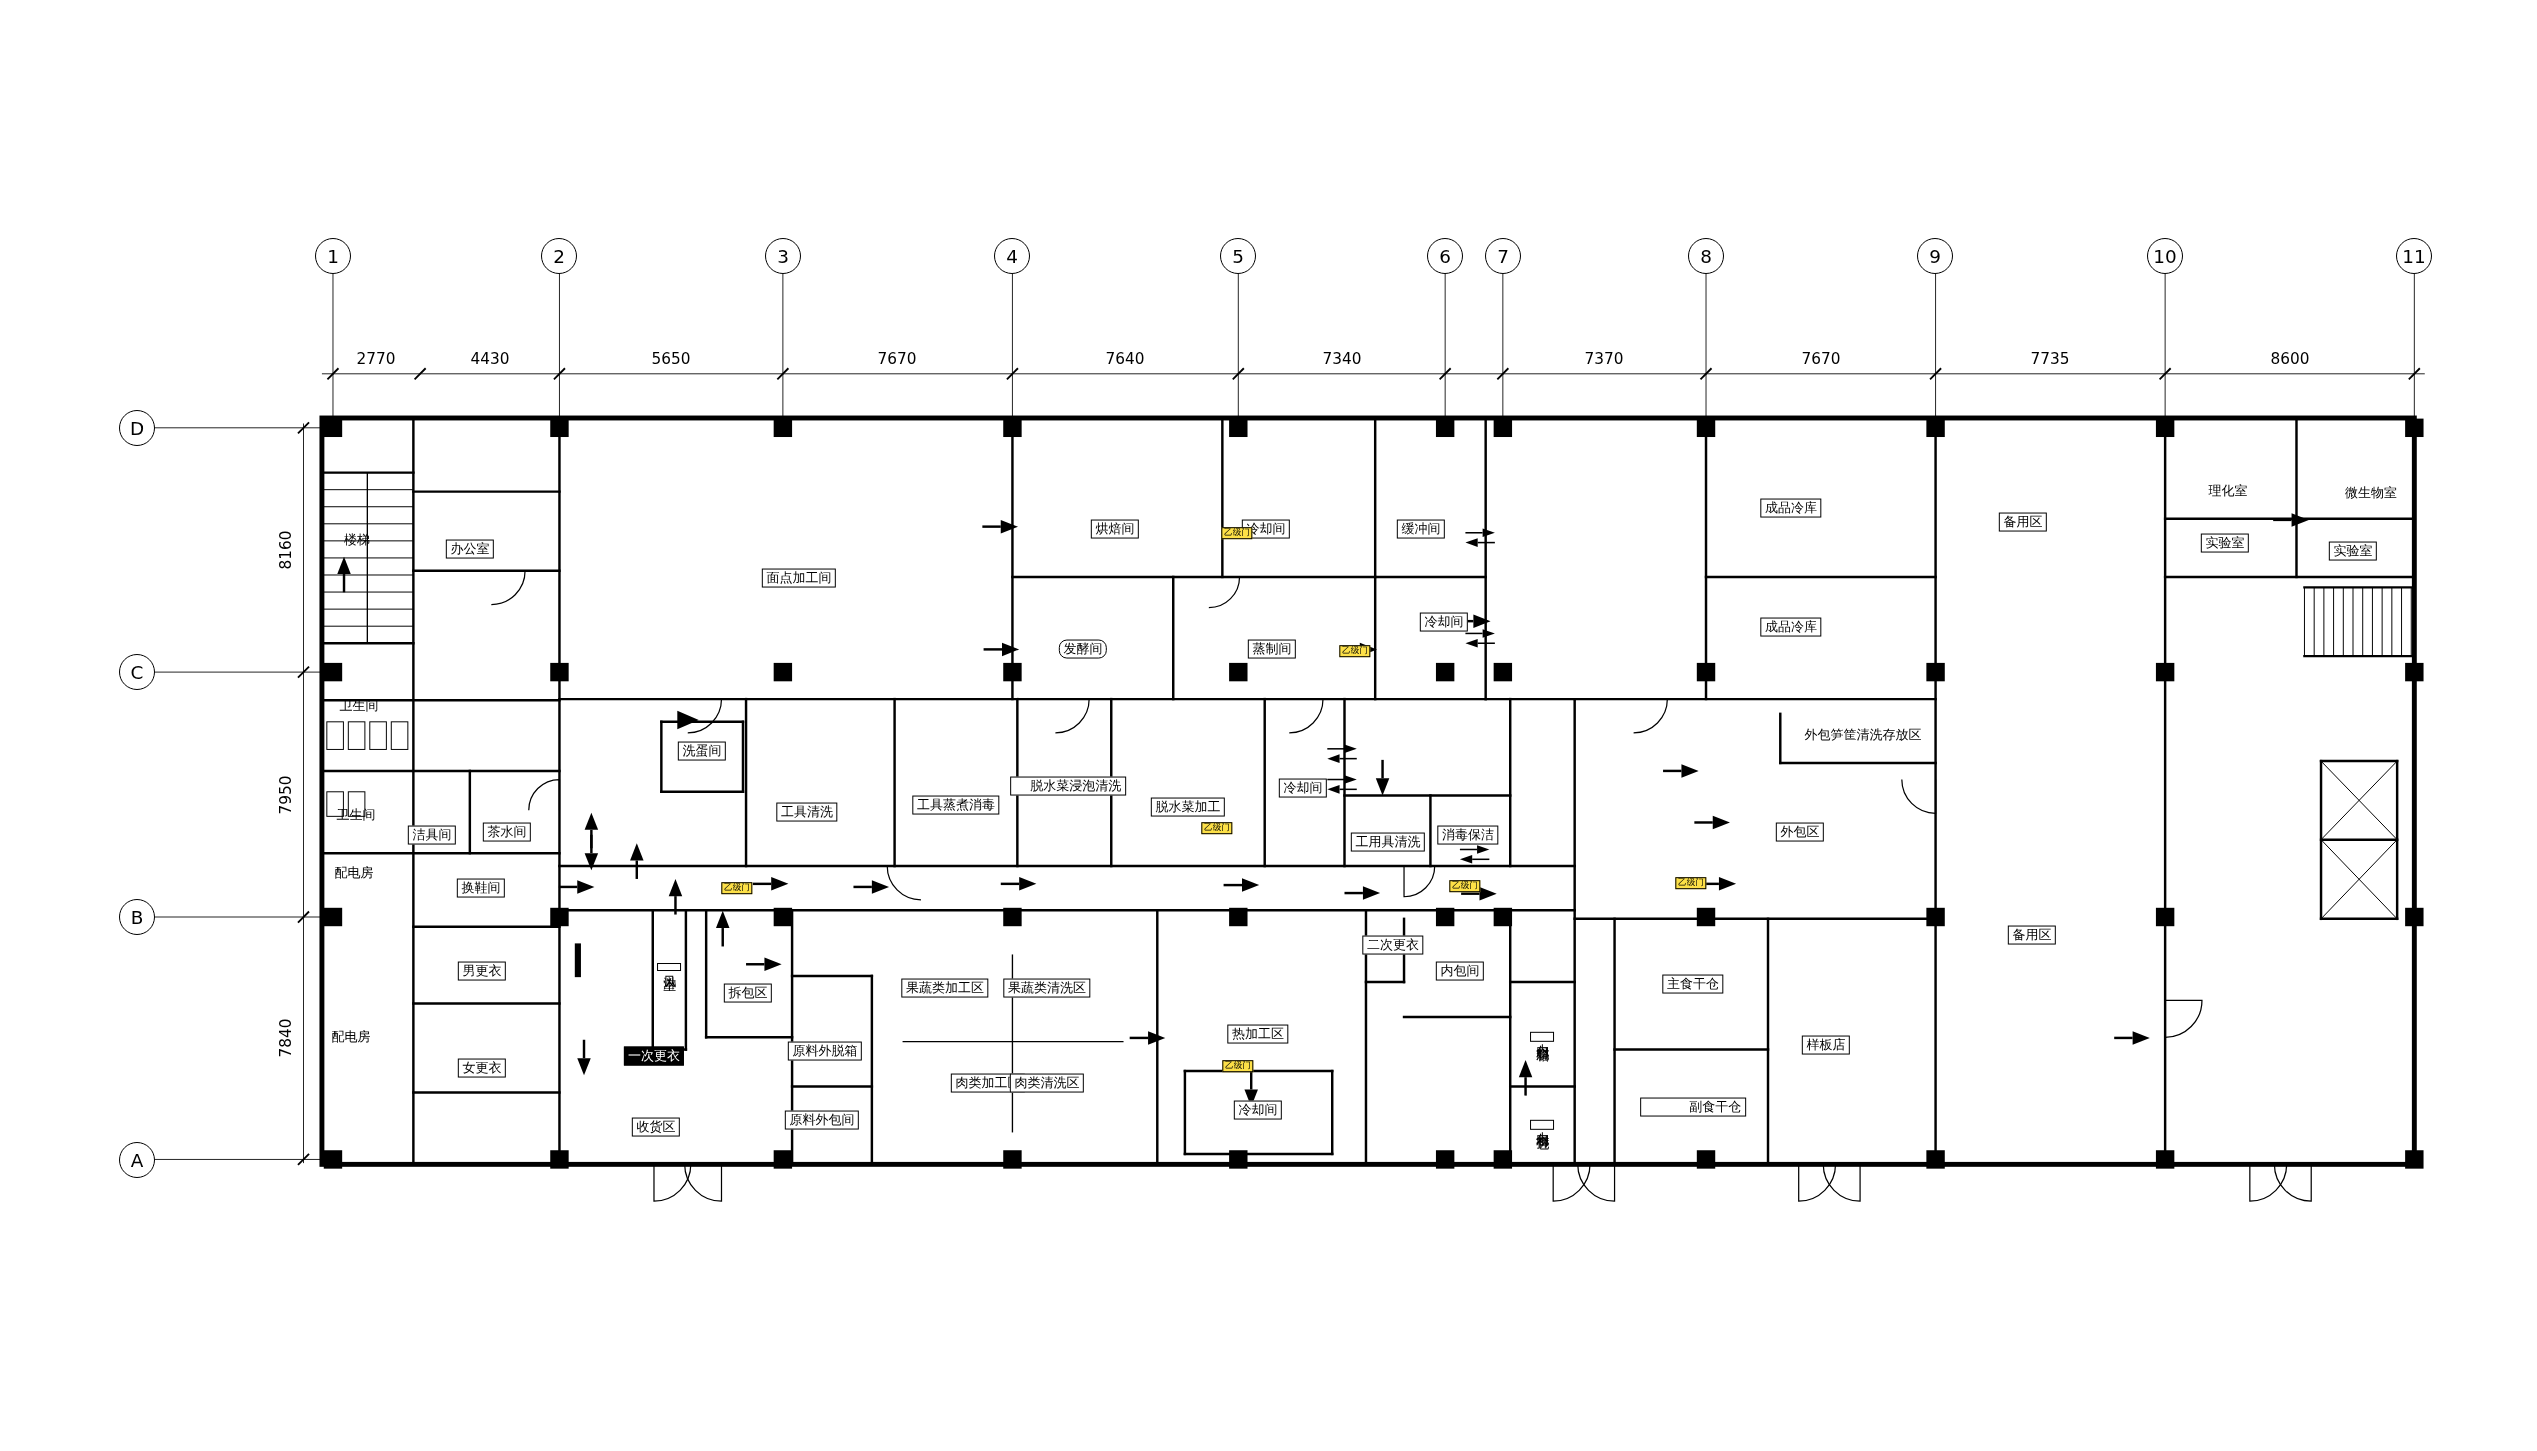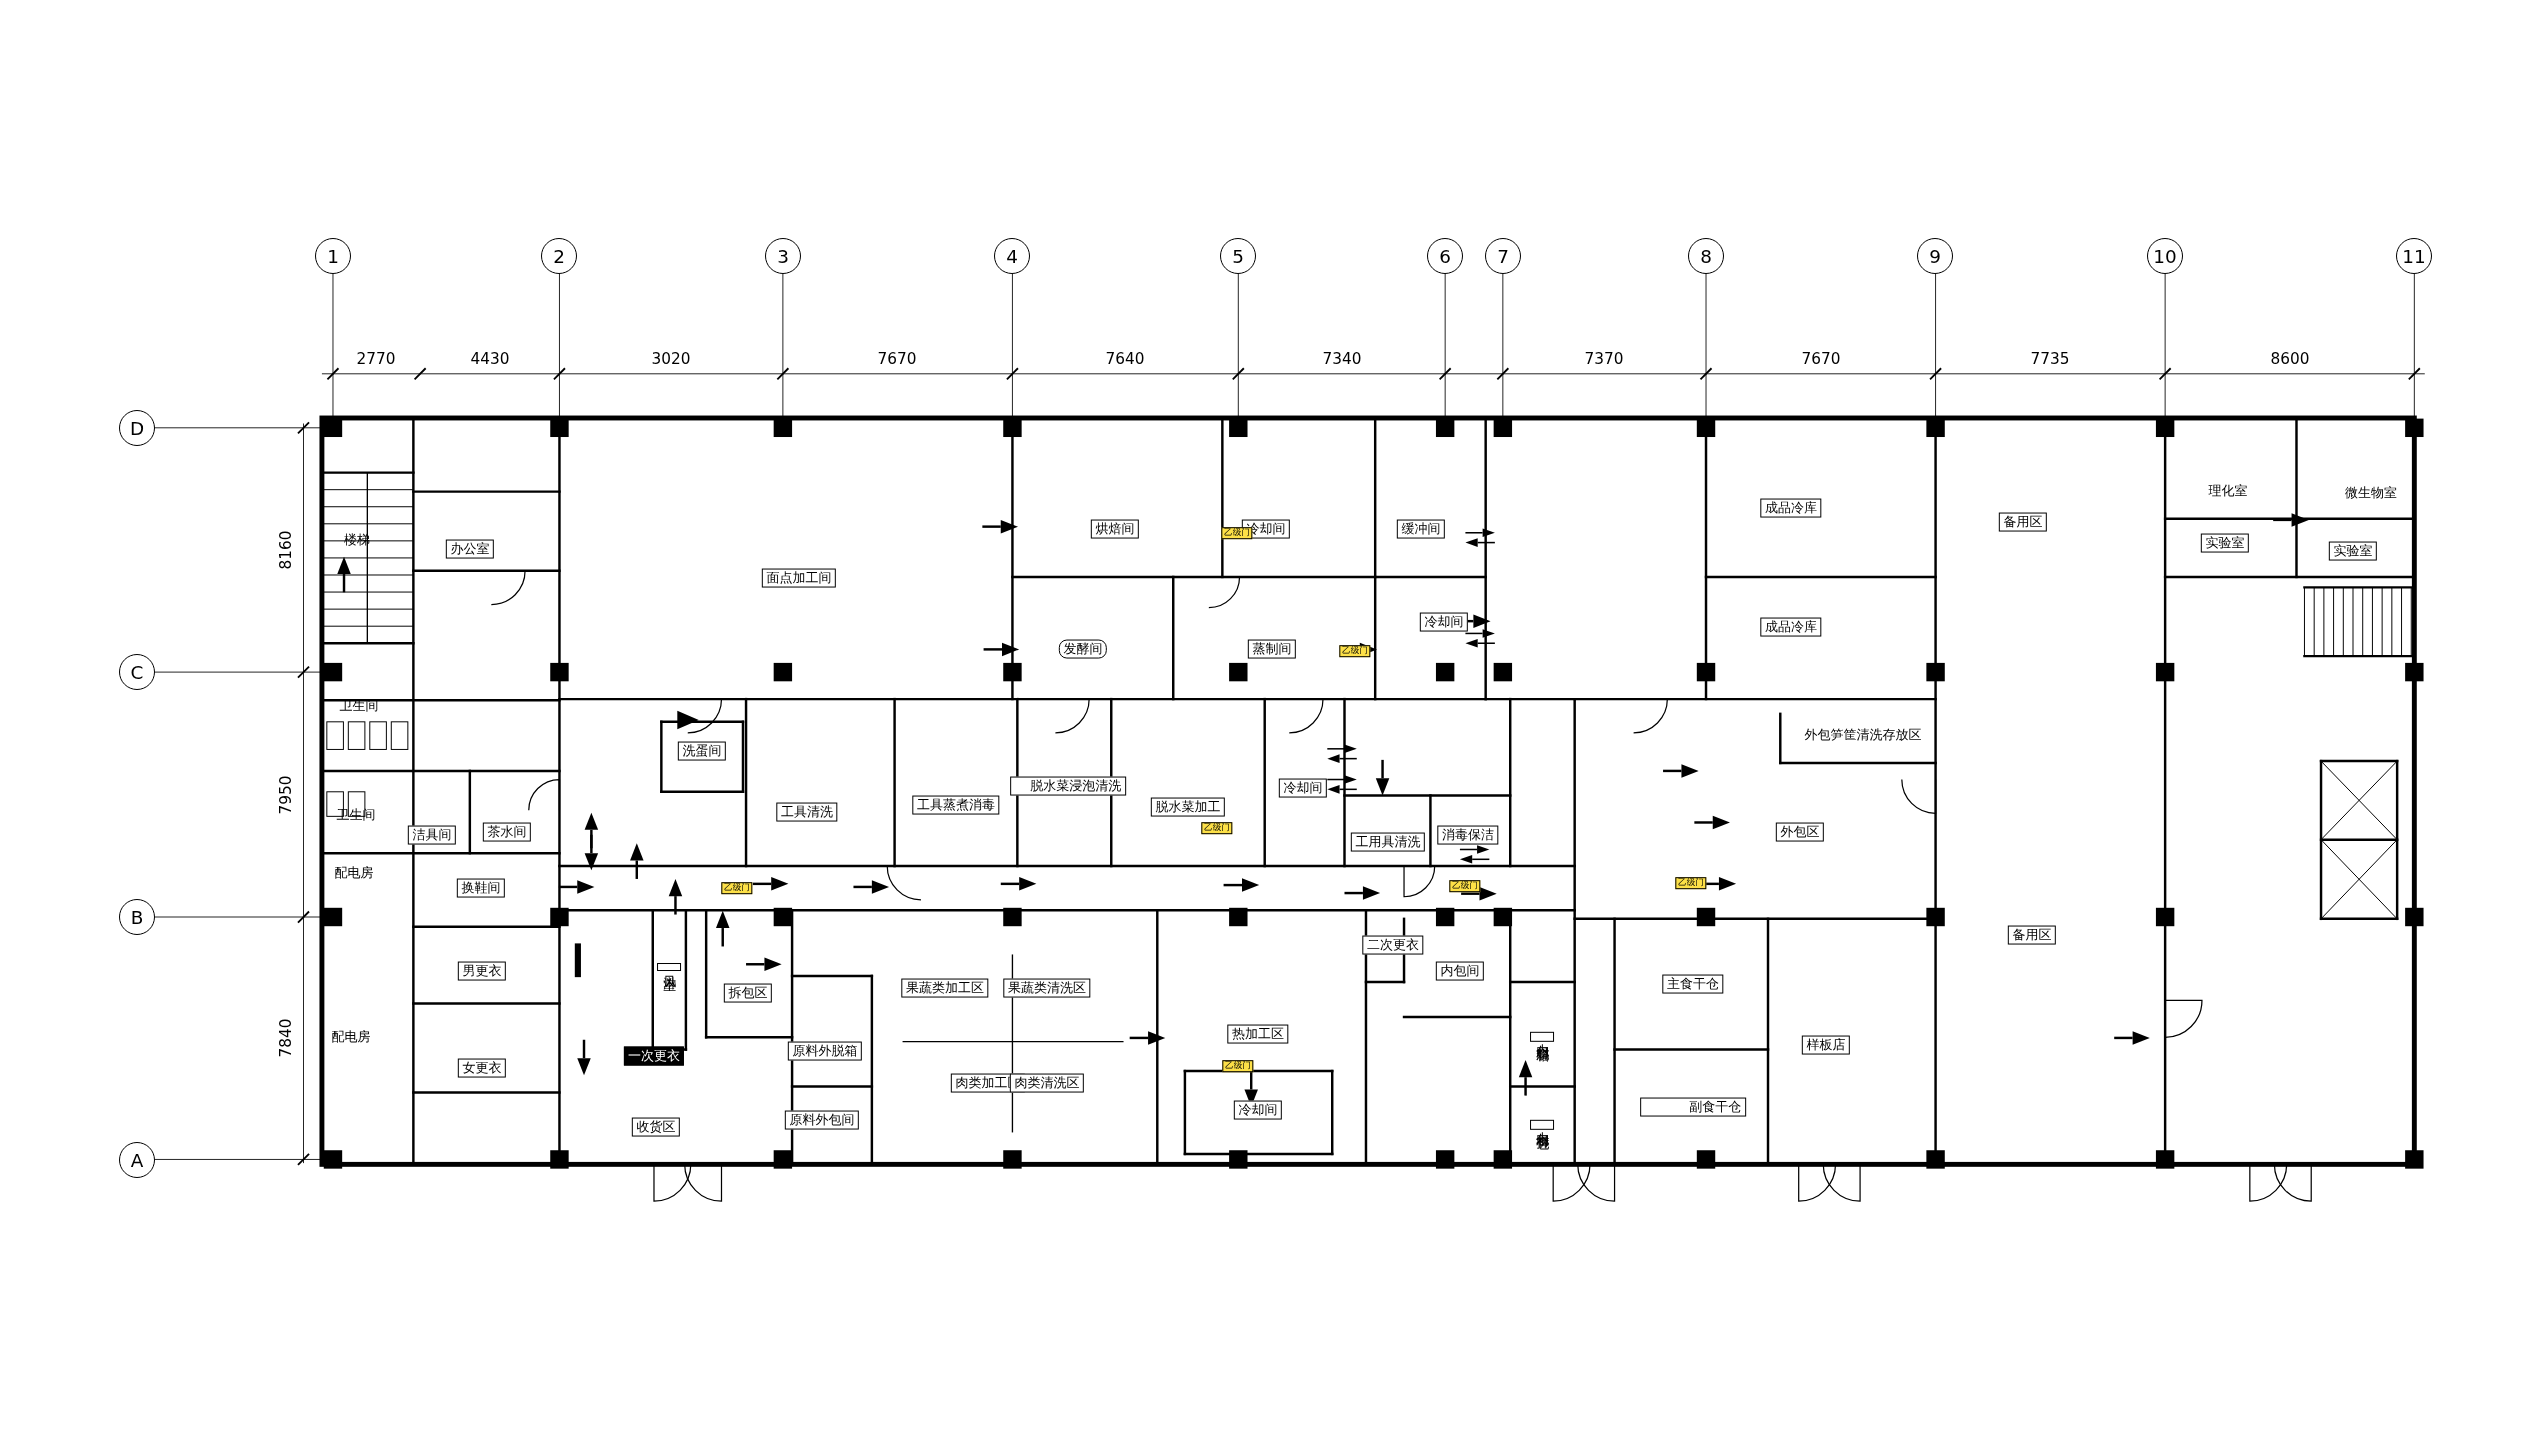--- a/index.html
+++ b/index.html
@@ -456,21 +456,21 @@
       <div class="lbl box" style="left: 2032px; top: 935px;">备用区</div>
       <div class="lbl tag" style="left: 737px; top: 888px;">乙级门</div>
       <div class="lbl tag" style="left: 1237px; top: 533px;">乙级门</div>
       <div class="lbl tag" style="left: 1355px; top: 651px;">乙级门</div>
       <div class="lbl tag" style="left: 1217px; top: 828px;">乙级门</div>
       <div class="lbl tag" style="left: 1238px; top: 1066px;">乙级门</div>
       <div class="lbl tag" style="left: 1465px; top: 886px;">乙级门</div>
       <div class="lbl tag" style="left: 1691px; top: 883px;">乙级门</div>
       <div class="dim" style="left: 376px; top: 368px;">2770</div>
       <div class="dim" style="left: 490px; top: 368px;">4430</div>
-      <div class="dim" style="left: 671px; top: 368px;">3020</div>
+      <div class="dim" style="left: 671px; top: 368px;">5650</div>
       <div class="dim" style="left: 897px; top: 368px;">7670</div>
       <div class="dim" style="left: 1125px; top: 368px;">7640</div>
       <div class="dim" style="left: 1342px; top: 368px;">7340</div>
       <div class="dim" style="left: 1604px; top: 368px;">7370</div>
       <div class="dim" style="left: 1821px; top: 368px;">7670</div>
       <div class="dim" style="left: 2050px; top: 368px;">7735</div>
       <div class="dim" style="left: 2290px; top: 368px;">8600</div>
       <div class="dimv" style="left: 286px; top: 550px;">8160</div>
       <div class="dimv" style="left: 286px; top: 795px;">7950</div>
       <div class="dimv" style="left: 286px; top: 1038px;">7840</div>

